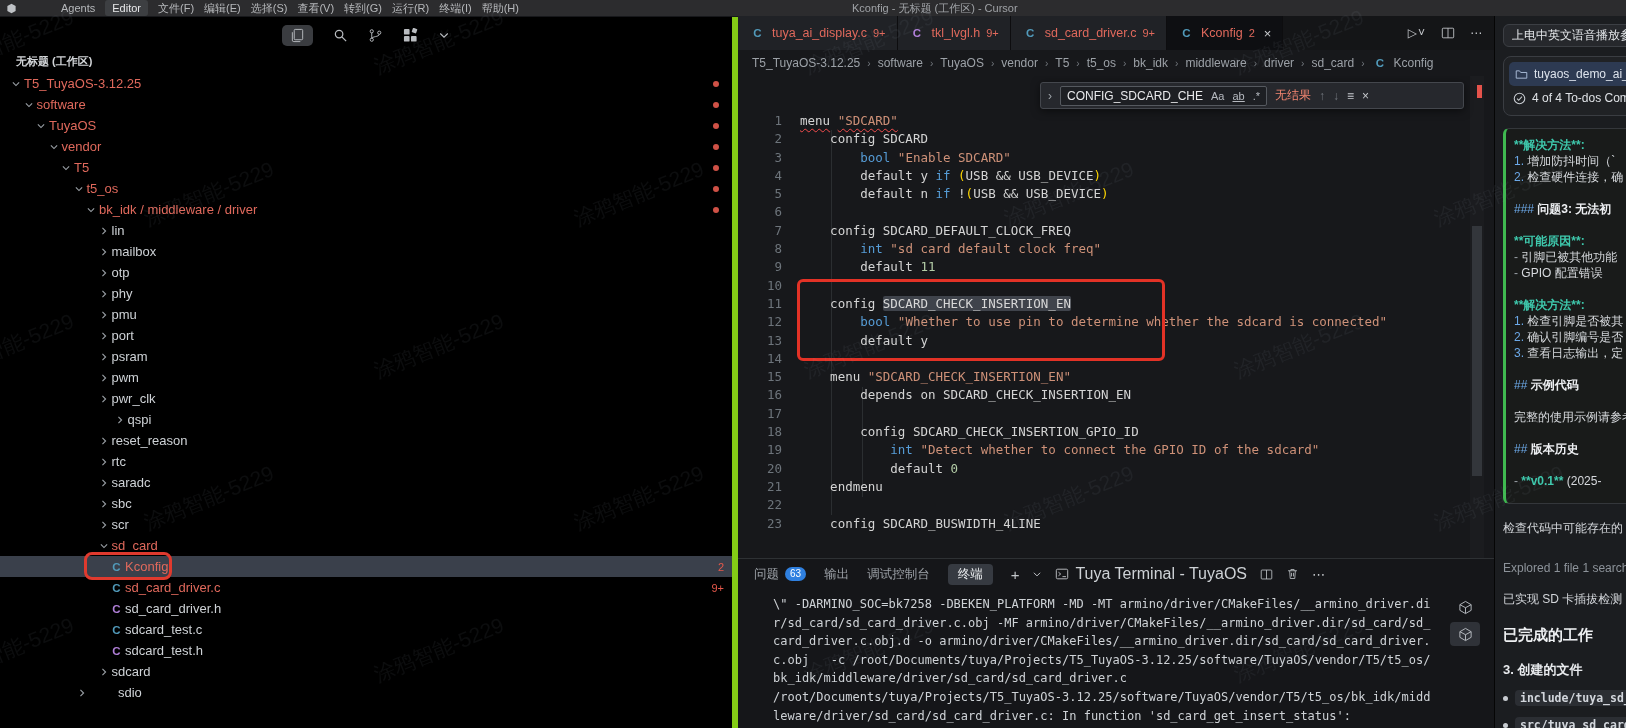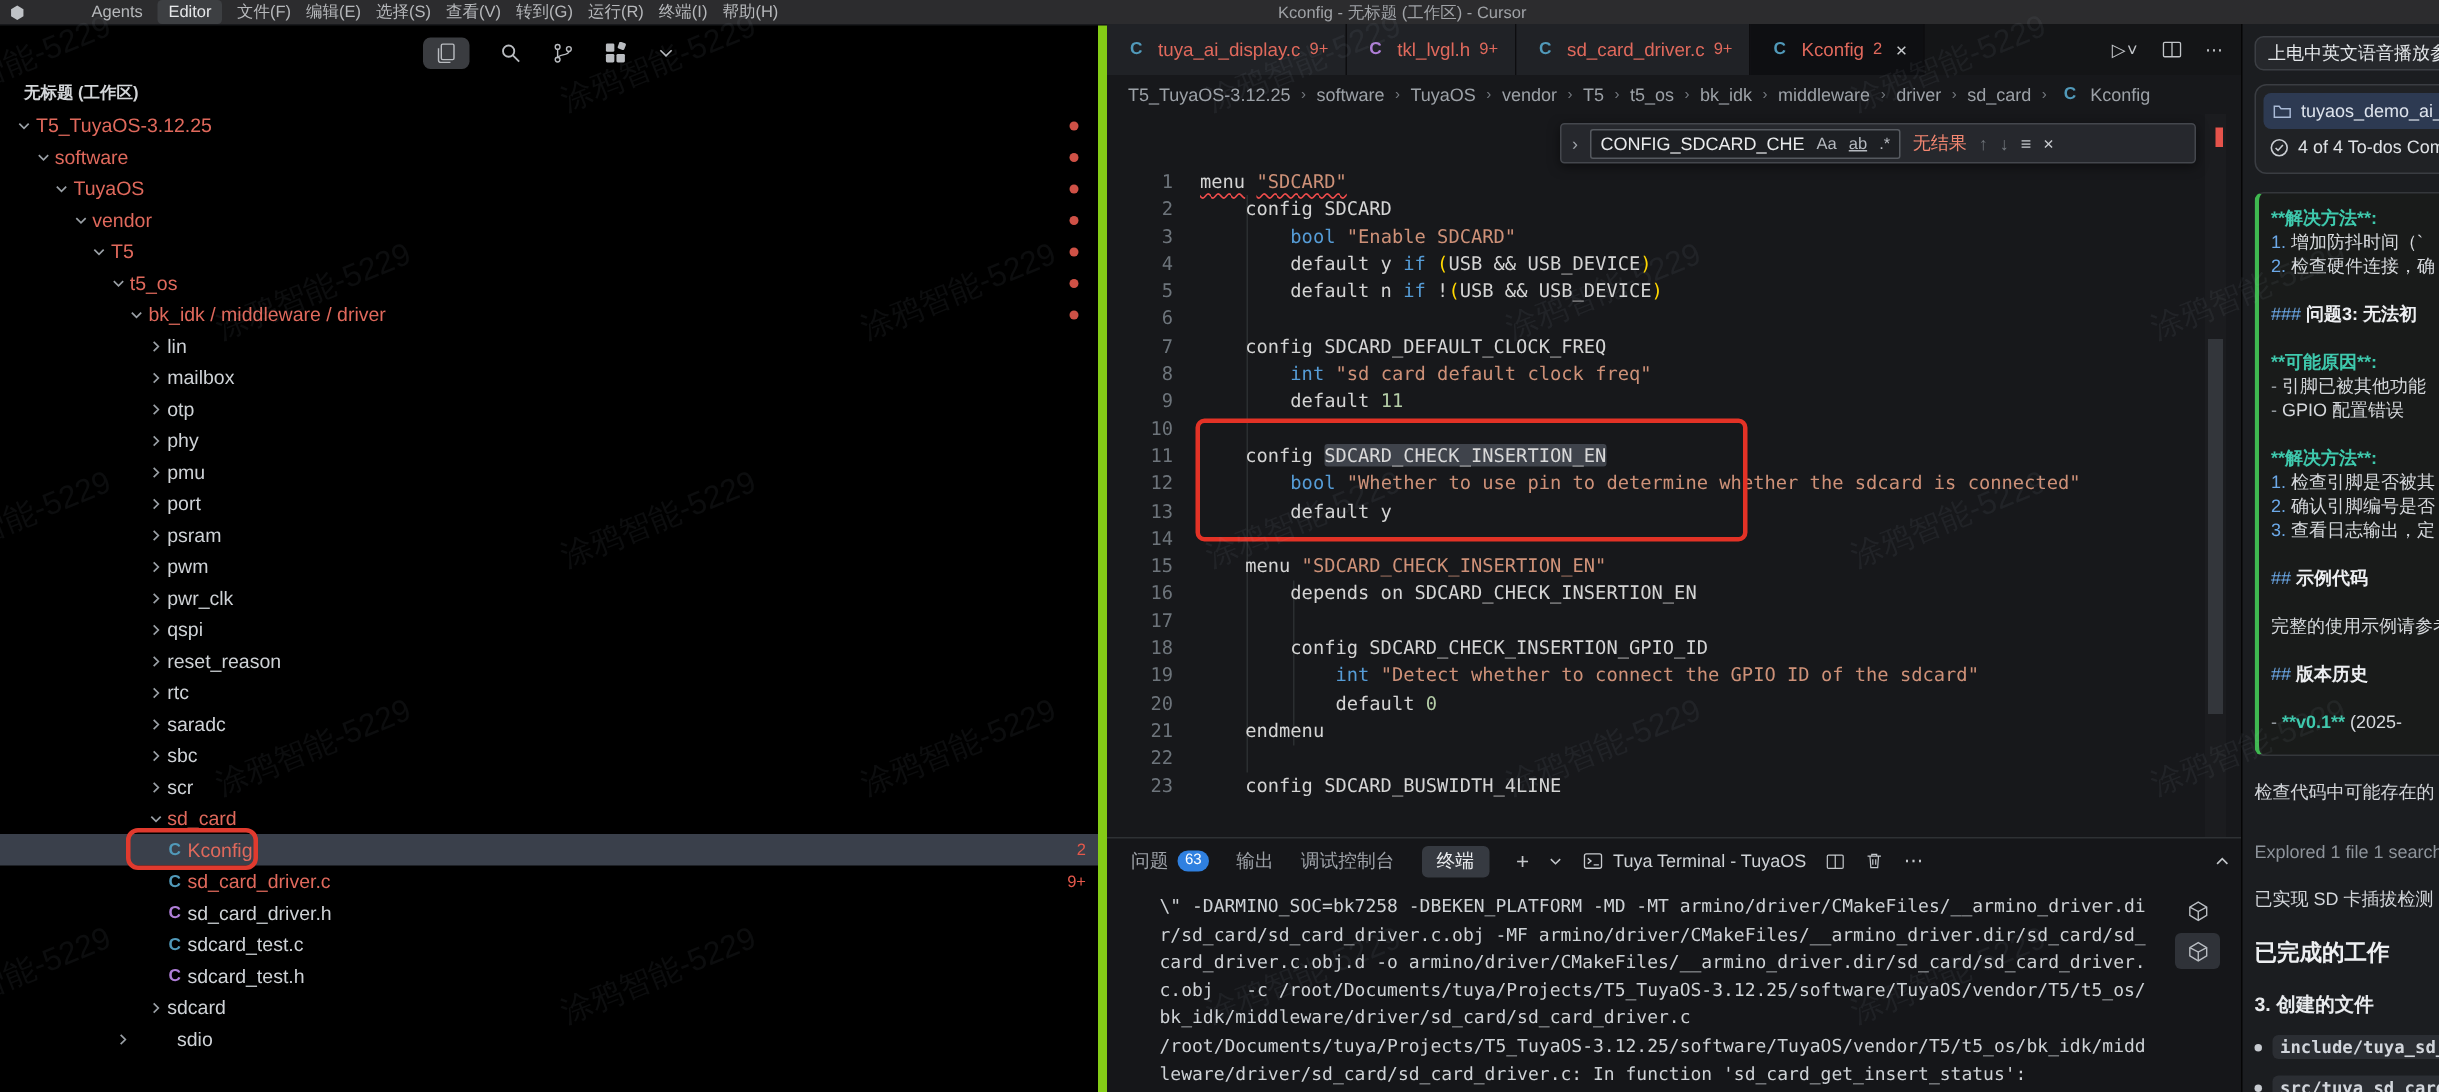--- a/index.html
+++ b/index.html
@@ -72,21 +72,21 @@
   .sb-thumb{position:absolute;left:2px;top:150px;width:10px;height:250px;background:#33363b}
   .sb-mark{position:absolute;left:7px;top:9px;width:5px;height:13px;background:#e5534b}
 
   
   .panel{position:absolute;left:0;top:542px;width:756px;height:170px;border-top:1px solid #2e3134;background:#151619}
   .panel-tabs{height:30px;display:flex;align-items:center;gap:18px;padding-left:16px;font-size:12.5px;color:#9da2a8}
   .ptab{display:flex;gap:6px;align-items:center;white-space:nowrap}
   .ptab.active{background:#363a41;color:#eceef0;border-radius:4px;padding:2px 10px}
   .pbadge{background:#2f80e0;color:#fff;font-size:10px;border-radius:8px;padding:0 5px;line-height:14px}
   .panel-right{margin-left:auto;display:flex;align-items:center;gap:13px;padding-right:10px;color:#c3c7cb;font-size:13px}
-  .pr-title{display:flex;gap:6px;font-size:12px;color:#ced2d6;align-items:center;white-space:nowrap}
+  .pr-title{display:flex;gap:6px;font-size:16px;color:#ced2d6;align-items:center;white-space:nowrap}
   .flexgap{width:168px}
   .terminal{position:absolute;left:35px;top:36px;font-family:"DejaVu Sans Mono",monospace;font-size:12px;color:#ced2d6;line-height:18.6px;white-space:pre}
   .term-side{position:absolute;right:12px;top:36px;width:34px;display:flex;flex-direction:column;gap:3px;align-items:center}
   .term-side .trow{width:30px;height:24px;display:flex;align-items:center;justify-content:center;border-radius:4px}
   .term-side .trow.sel{background:#2f3238}
 
   
   .aipanel{position:absolute;left:1494px;top:16px;width:132px;height:712px;background:#1b1d20;border-left:1px solid #050505;padding:8px 0 0 8px;font-size:12px;color:#d5d8dc;overflow:hidden}
   .ai-chip{height:23px;line-height:21px;background:#26282c;border:1px solid #3c3f44;border-radius:6px;padding:0 8px;white-space:nowrap;overflow:hidden;color:#e4e7ea;width:260px}
   .ai-card{margin-top:9px;border:1px solid #3a3d42;background:#202225;border-radius:8px;padding:5px;width:250px}
@@ -300,21 +300,21 @@
         <span class="lbl plain">pwm</span>
       </div>
       <div class="tree-row" style="padding-left: 95.5px;">
         <span class="chev">
           <svg width="10" height="10" viewBox="0 0 16 16" fill="none" stroke="#9aa0a6" stroke-width="1.8">
             <path d="M5.5 3l5 5-5 5"></path>
           </svg>
         </span>
         <span class="lbl plain">pwr_clk</span>
       </div>
-      <div class="tree-row" style="padding-left: 95.5px;">
+      <div class="tree-row" style="padding-left: 95.5px; margin-left: 16px;">
         <span class="chev">
           <svg width="10" height="10" viewBox="0 0 16 16" fill="none" stroke="#9aa0a6" stroke-width="1.8">
             <path d="M5.5 3l5 5-5 5"></path>
           </svg>
         </span>
         <span class="lbl plain">qspi</span>
       </div>
       <div class="tree-row" style="padding-left: 95.5px;">
         <span class="chev">
           <svg width="10" height="10" viewBox="0 0 16 16" fill="none" stroke="#9aa0a6" stroke-width="1.8">

